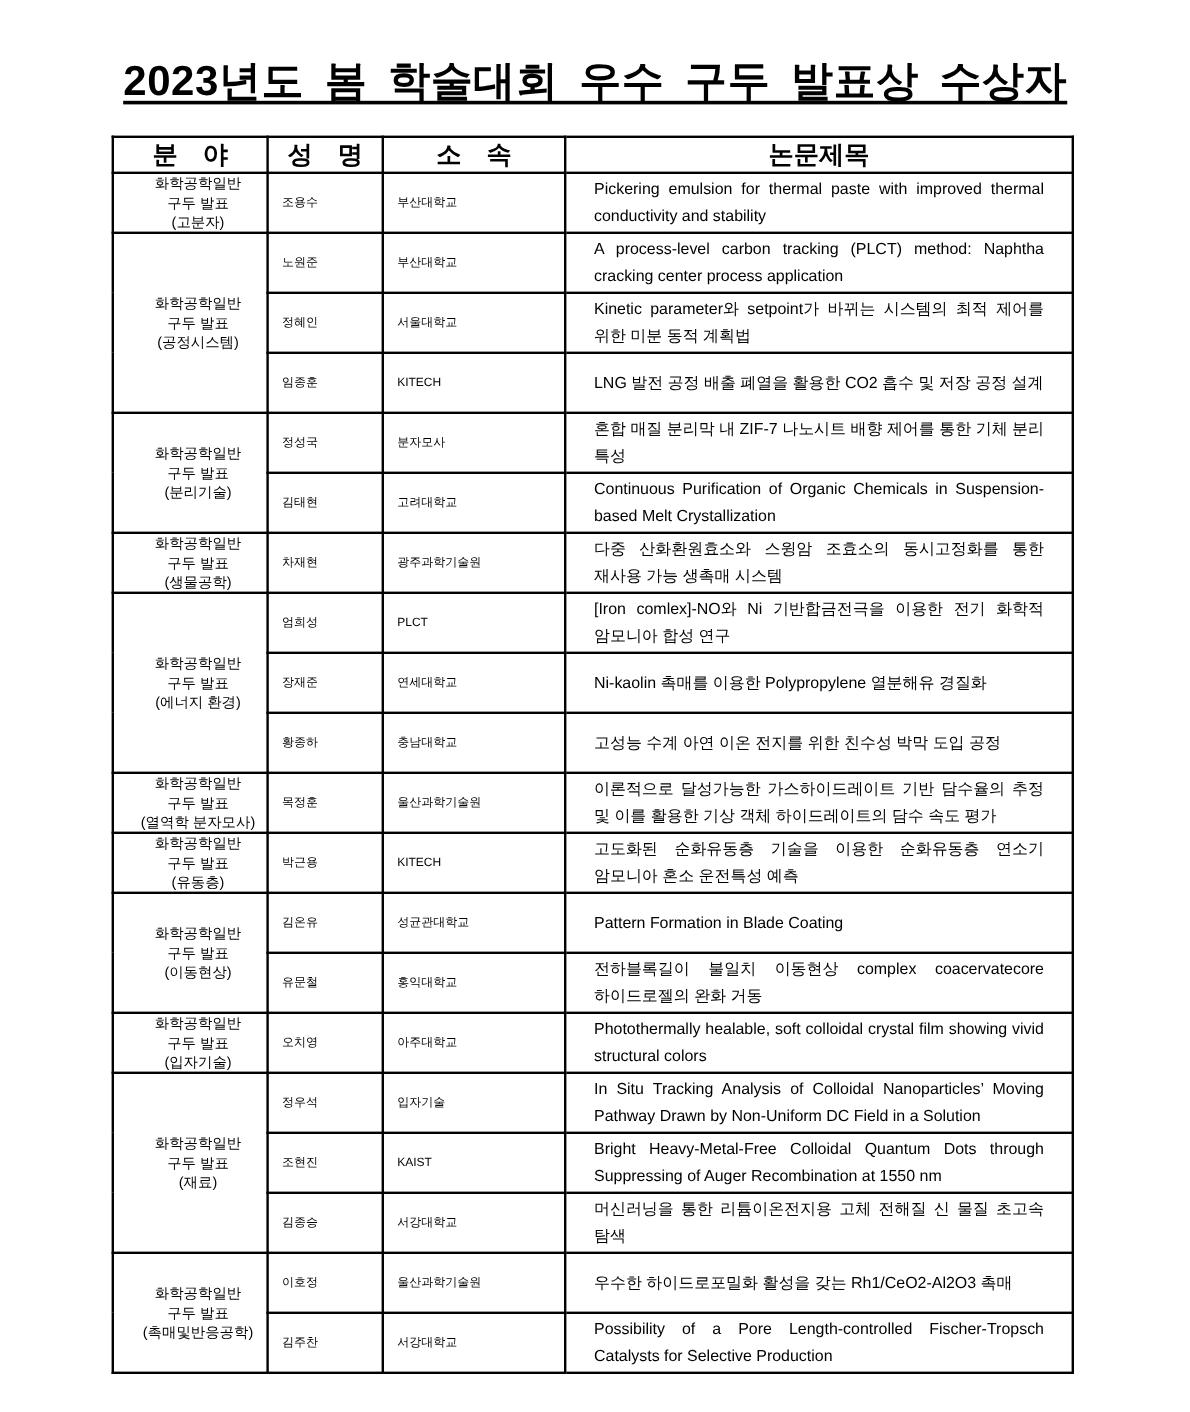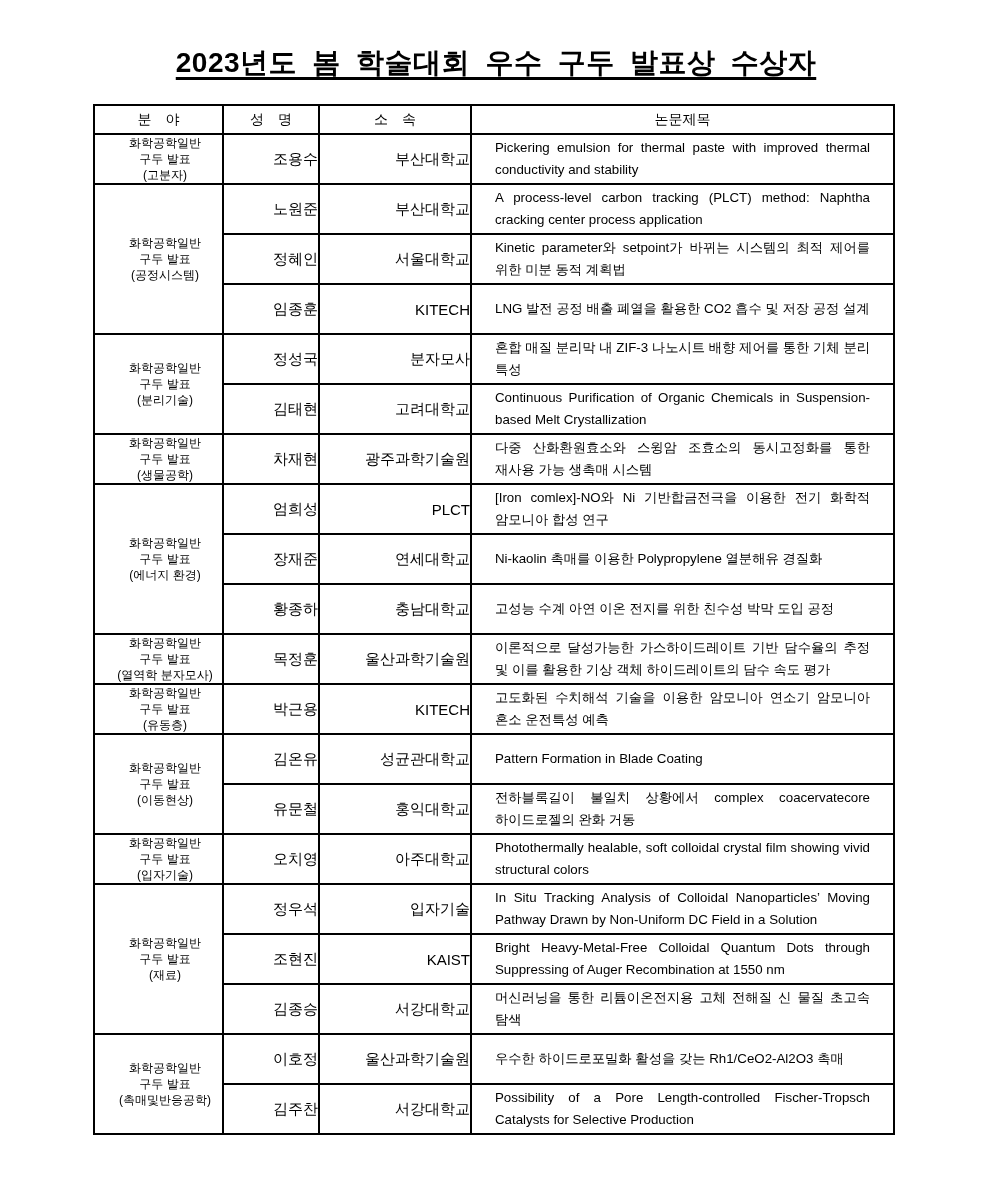--- a/index.html
+++ b/index.html
@@ -12,21 +12,21 @@
     height: 1177px;
     position: relative;
     font-family: "Liberation Sans", "DejaVu Sans", sans-serif;
     color: #000000;
     -webkit-font-smoothing: antialiased;
   }
   .doc-title {
     margin: 0;
     padding-top: 44px;
     text-align: center;
-    font-size: 28px;
+    font-size: 35px;
     font-weight: bold;
     letter-spacing: 0.5px;
     word-spacing: 7px;
     text-decoration: underline;
     text-decoration-thickness: 2.5px;
     text-underline-offset: 5px;
   }
   table.awards-table {
     margin: 22px 0 0 93px;
     width: 800px;
@@ -38,40 +38,40 @@
   col.c-affil { width: 152px; }
   col.c-title { width: 423px; }
   .awards-table th,
   .awards-table td {
     border: 2px solid #000000;
     padding: 0;
     vertical-align: middle;
   }
   .awards-table th {
     height: 27px;
-    font-size: 14px;
-    font-weight: normal;
+    font-size: 21px;
+    font-weight: bold;
     text-align: center;
     white-space: pre;
     margin-left: 44px;
   }
   .awards-table tbody tr { height: 50px; }
   td.cell-field {
     font-size: 12px;
     line-height: 16px;
     text-align: center;
     white-space: pre-line;
     word-break: keep-all;
     padding-left: 13px;
   }
   td.cell-name,
   td.cell-affil {
-    font-size: 15px;
+    font-size: 10px;
     padding-left: 11px;
-    text-align: right;
+    text-align: left;
   }
   td.cell-title {
     font-size: 13.3px;
     line-height: 22px;
     padding: 2px 23px;
     text-align: justify;
     text-align-last: left;
     word-break: keep-all;
     overflow-wrap: break-word;
   }
@@ -122,21 +122,21 @@
         <td class="cell-name">임종훈</td>
         <td class="cell-affil">KITECH</td>
         <td class="cell-title">LNG 발전 공정 배출 폐열을 활용한 CO2 흡수 및 저장 공정 설계</td>
       </tr>
       <tr>
         <td class="cell-field" rowspan="2">화학공학일반
 구두 발표
 (분리기술)</td>
         <td class="cell-name">정성국</td>
         <td class="cell-affil">분자모사</td>
-        <td class="cell-title">혼합 매질 분리막 내 ZIF-3 나노시트 배향 제어를 통한 기체 분리 특성</td>
+        <td class="cell-title">혼합 매질 분리막 내 ZIF-7 나노시트 배향 제어를 통한 기체 분리 특성</td>
       </tr>
       <tr>
         <td class="cell-name">김태현</td>
         <td class="cell-affil">고려대학교</td>
         <td class="cell-title">Continuous Purification of Organic Chemicals in Suspension-based Melt Crystallization</td>
       </tr>
       <tr>
         <td class="cell-field" rowspan="1">화학공학일반
 구두 발표
 (생물공학)</td>
@@ -169,34 +169,34 @@
         <td class="cell-name">목정훈</td>
         <td class="cell-affil">울산과학기술원</td>
         <td class="cell-title">이론적으로 달성가능한 가스하이드레이트 기반 담수율의 추정 및 이를 활용한 기상 객체 하이드레이트의 담수 속도 평가</td>
       </tr>
       <tr>
         <td class="cell-field" rowspan="1">화학공학일반
 구두 발표
 (유동층)</td>
         <td class="cell-name">박근용</td>
         <td class="cell-affil">KITECH</td>
-        <td class="cell-title">고도화된 수치해석 기술을 이용한 암모니아 연소기 암모니아 혼소 운전특성 예측</td>
+        <td class="cell-title">고도화된 순화유동층 기술을 이용한 순화유동층 연소기 암모니아 혼소 운전특성 예측</td>
       </tr>
       <tr>
         <td class="cell-field" rowspan="2">화학공학일반
 구두 발표
 (이동현상)</td>
         <td class="cell-name">김온유</td>
         <td class="cell-affil">성균관대학교</td>
         <td class="cell-title">Pattern Formation in Blade Coating</td>
       </tr>
       <tr>
         <td class="cell-name">유문철</td>
         <td class="cell-affil">홍익대학교</td>
-        <td class="cell-title">전하블록길이 불일치 상황에서 complex coacervatecore 하이드로젤의 완화 거동</td>
+        <td class="cell-title">전하블록길이 불일치 이동현상 complex coacervatecore 하이드로젤의 완화 거동</td>
       </tr>
       <tr>
         <td class="cell-field" rowspan="1">화학공학일반
 구두 발표
 (입자기술)</td>
         <td class="cell-name">오치영</td>
         <td class="cell-affil">아주대학교</td>
         <td class="cell-title">Photothermally healable, soft colloidal crystal film showing vivid structural colors</td>
       </tr>
       <tr>

